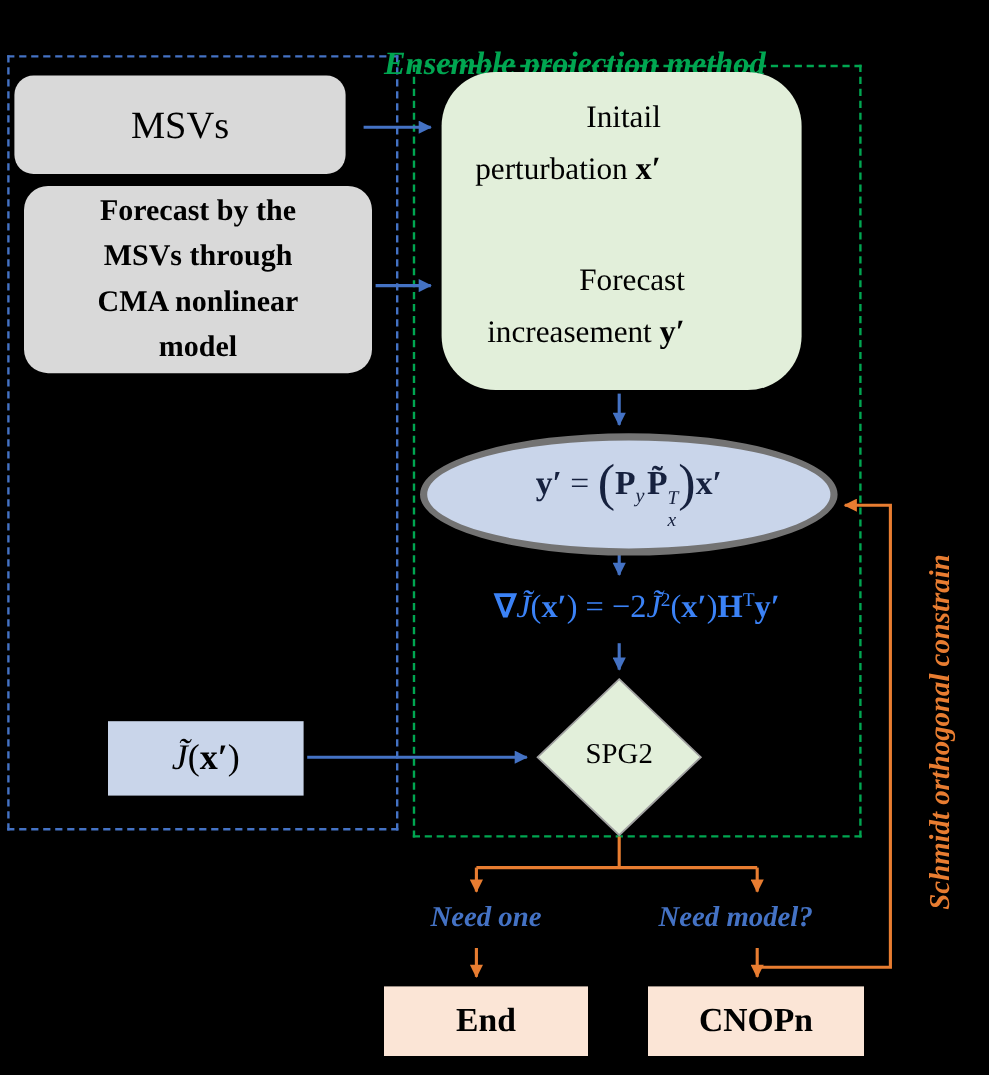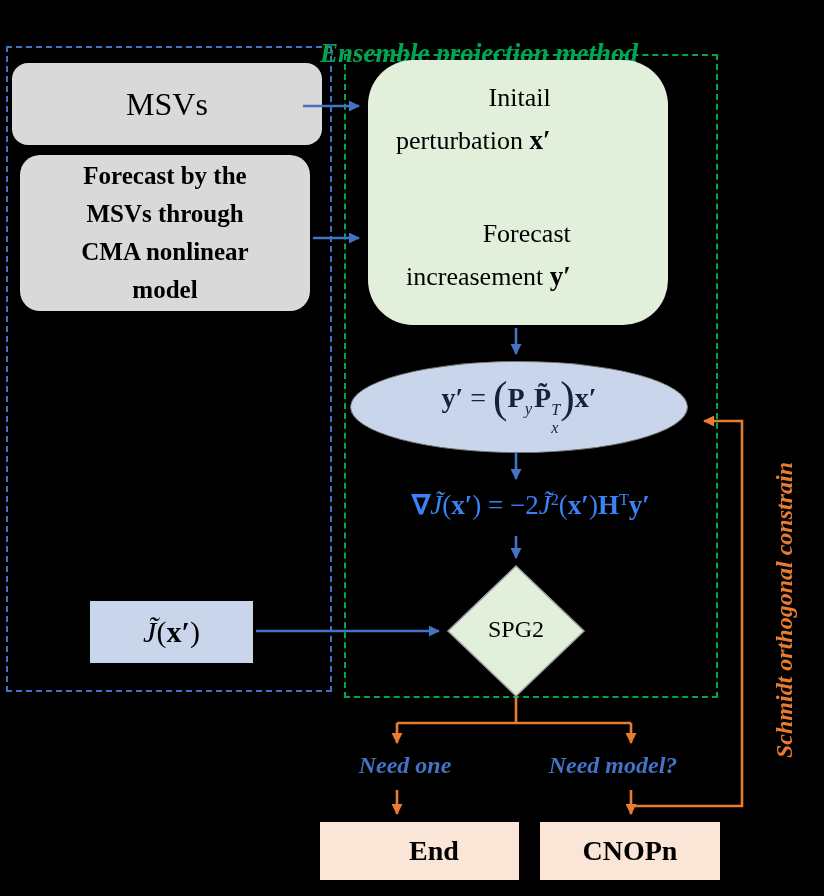--- a/index.html
+++ b/index.html
@@ -8,56 +8,56 @@
   .abs{position:absolute;}
 
   .title{left:320px;top:6px;width:420px;
          font-size:27px;font-weight:bold;font-style:italic;color:#00A651;margin-top:32px;}
 
   .outline-blue{left:6px;top:46px;width:322px;height:642px;
                 border:2px dashed #4472C4;}
   .outline-green{left:344px;top:54px;width:370px;height:640px;
                  border:2px dashed #00A651;}
 
-  .msvs-box{left:12px;top:63px;width:310px;height:82px;background:#D9D9D9;
+  .msvs-box{left:12px;top:63px;width:276px;height:82px;background:#D9D9D9;
             border-radius:16px;display:flex;align-items:center;justify-content:center;
             font-size:32px;}
   .forecast-box{left:20px;top:155px;width:290px;height:156px;background:#D9D9D9;
                 border-radius:20px;display:flex;align-items:center;justify-content:center;
                 font-size:25px;line-height:38px;text-align:center;font-weight:bold;}
   .pre{white-space:pre-line;}
 
   .green-box{left:368px;top:60px;width:300px;height:265px;background:#E2EFDA;
              border-radius:45px;text-align:right;}
   .gb-block{position:absolute;font-size:26px;line-height:43px;}
   .gb1{left:28px;top:16px;}
   .gb2{left:38px;top:152px;}
   .mvar{font-weight:bold;font-size:27px;}
 
   .ellipse{left:350px;top:361px;width:336px;height:90px;background:#C9D5EA;
-           border:1px solid #737373;border-radius:50%;
+           border:6px solid #737373;border-radius:50%;
            display:flex;align-items:center;justify-content:center;
            font-size:28px;color:#16213E;}
 
   .grad{left:344px;top:489px;width:374px;text-align:center;
         font-size:27px;color:#3b82f6;}
 
   .jbox{left:90px;top:601px;width:163px;height:62px;background:#C9D5EA;
         display:flex;align-items:center;justify-content:center;font-size:30px;}
 
   .spg2{left:456px;top:616px;width:120px;text-align:center;font-size:24px;}
 
   .branch-label{font-size:24px;font-weight:bold;font-style:italic;color:#4472C4;
                 text-align:center;}
   .just-one{left:325px;top:752px;width:160px;}
   .need-more{left:528px;top:752px;width:170px;}
 
   .result-box{height:58px;background:#FBE5D6;display:flex;align-items:center;
               justify-content:center;font-size:28px;font-weight:bold;}
-  .end-box{left:320px;top:822px;width:170px;padding-left:29px;}
+  .end-box{left:320px;top:822px;width:170px;}
   .cnopn-box{left:540px;top:822px;width:180px;}
 
   .schmidt{left:596px;top:595px;width:380px;height:30px;
            transform:rotate(-90deg);transform-origin:center;text-align:center;
            color:#E87D31;font-size:24px;font-weight:bold;font-style:italic;}
 
   
   .f-b{font-weight:bold;}
   .f-i{font-style:italic;}
   .f-sub{font-size:0.6em;vertical-align:-0.4em;font-style:italic;margin-right:2px;}

